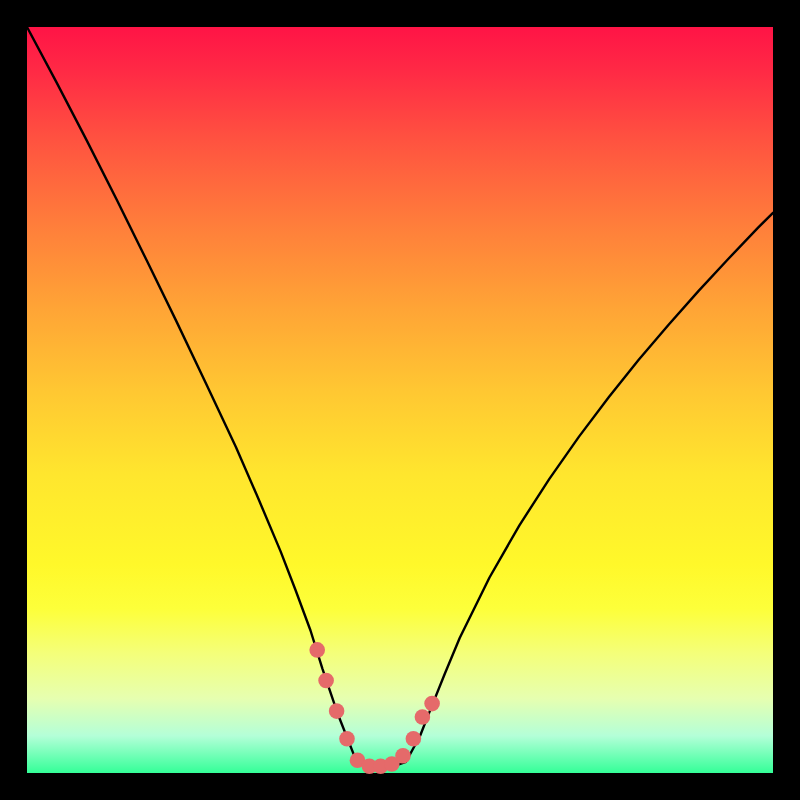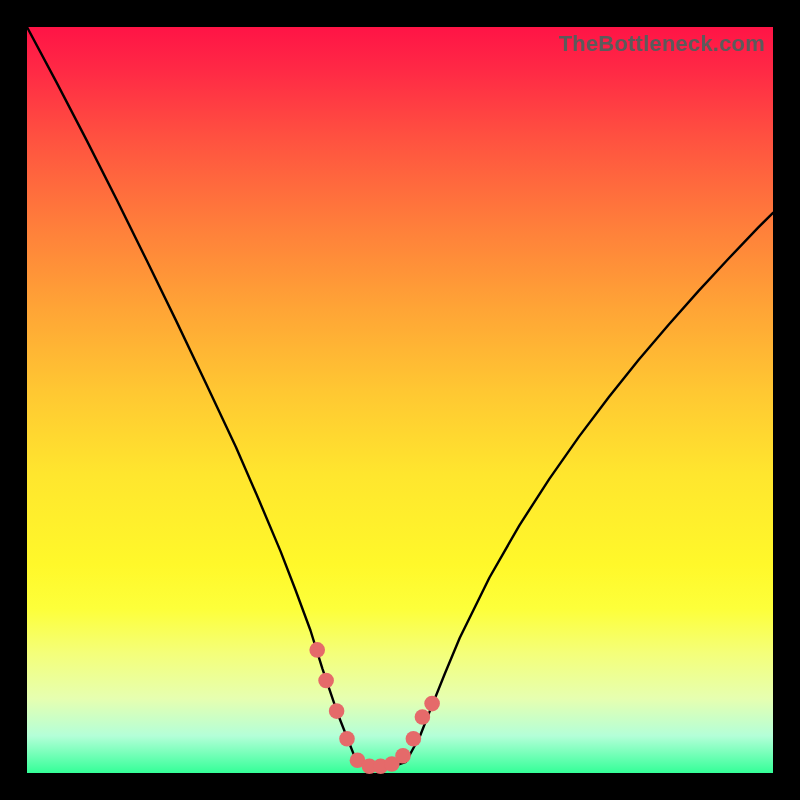--- a/index.html
+++ b/index.html
@@ -56,21 +56,20 @@
     width: 746px;
     height: 746px;
     overflow: visible;
   }
 </style>
 </head>
 <body>
 
 <div class="outer">
   <div class="plot">
-    <div class="watermark">TheBottleneck.com</div>
     <svg class="curves" viewBox="0 0 746 746" preserveAspectRatio="none">
       <polyline id="curve-path" fill="none" stroke-width="2.4" stroke-linejoin="round" stroke-linecap="round" points="0.0,0.0 29.8,55.9 59.7,113.4 89.5,172.3 119.4,232.8 149.2,293.9 179.0,356.6 208.9,420.0 231.3,471.5 253.6,524.4 268.6,563.2 283.5,603.5 295.4,641.6 311.1,687.8 328.2,731.1 345.4,740.8 361.8,740.8 379.0,734.8 393.1,708.7 402.8,684.1 417.8,646.8 432.7,611.0 462.5,550.5 492.4,498.3 522.2,452.1 552.0,409.6 581.9,370.0 611.7,332.7 641.6,297.7 671.4,264.1 701.2,232.0 731.1,200.7 746.0,185.8" stroke="#000000"></polyline>
       <g id="dots-group">
           <circle cx="290.2" cy="622.9" r="7.8" fill="#e56a6a"></circle>
           <circle cx="299.1" cy="653.5" r="7.8" fill="#e56a6a"></circle>
           <circle cx="309.6" cy="684.1" r="7.8" fill="#e56a6a"></circle>
           <circle cx="320.0" cy="711.7" r="7.8" fill="#e56a6a"></circle>
           <circle cx="330.5" cy="733.3" r="7.8" fill="#e56a6a"></circle>
           <circle cx="342.4" cy="739.3" r="7.8" fill="#e56a6a"></circle>
           <circle cx="353.6" cy="739.3" r="7.8" fill="#e56a6a"></circle>

